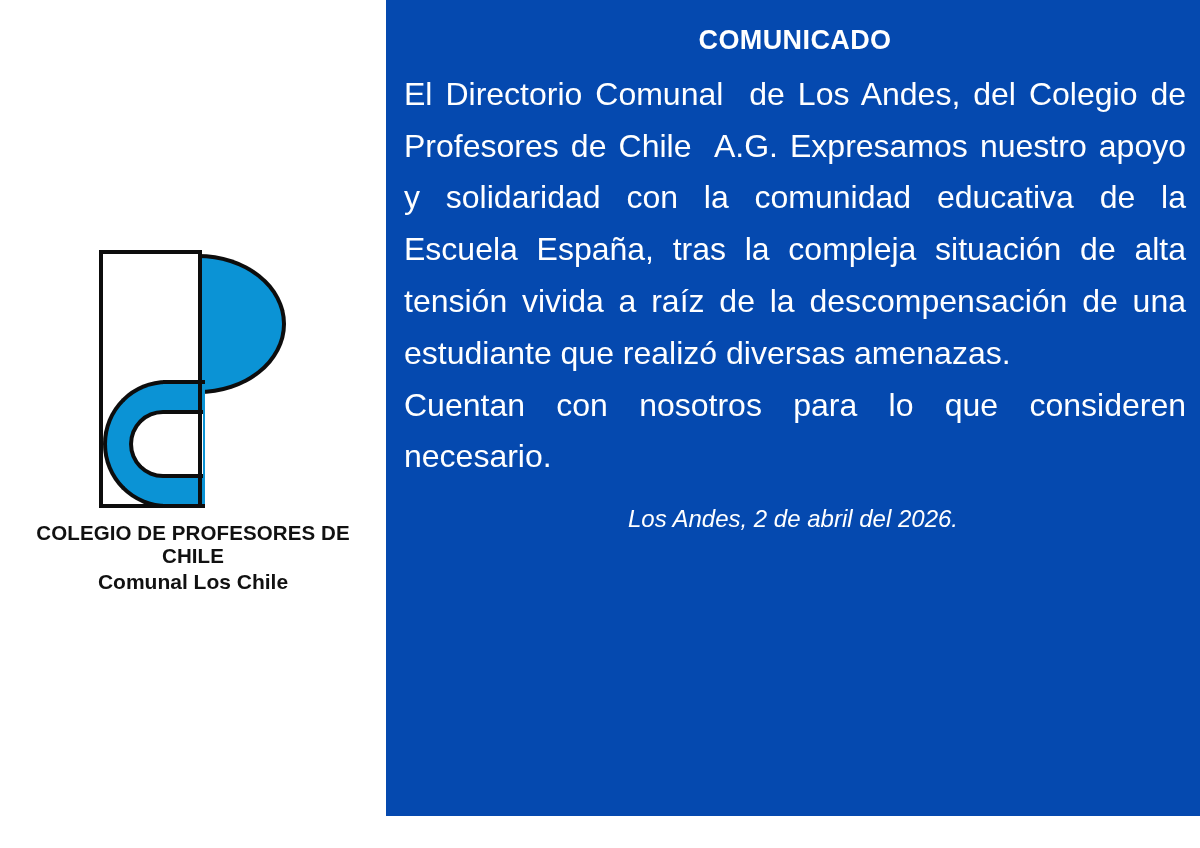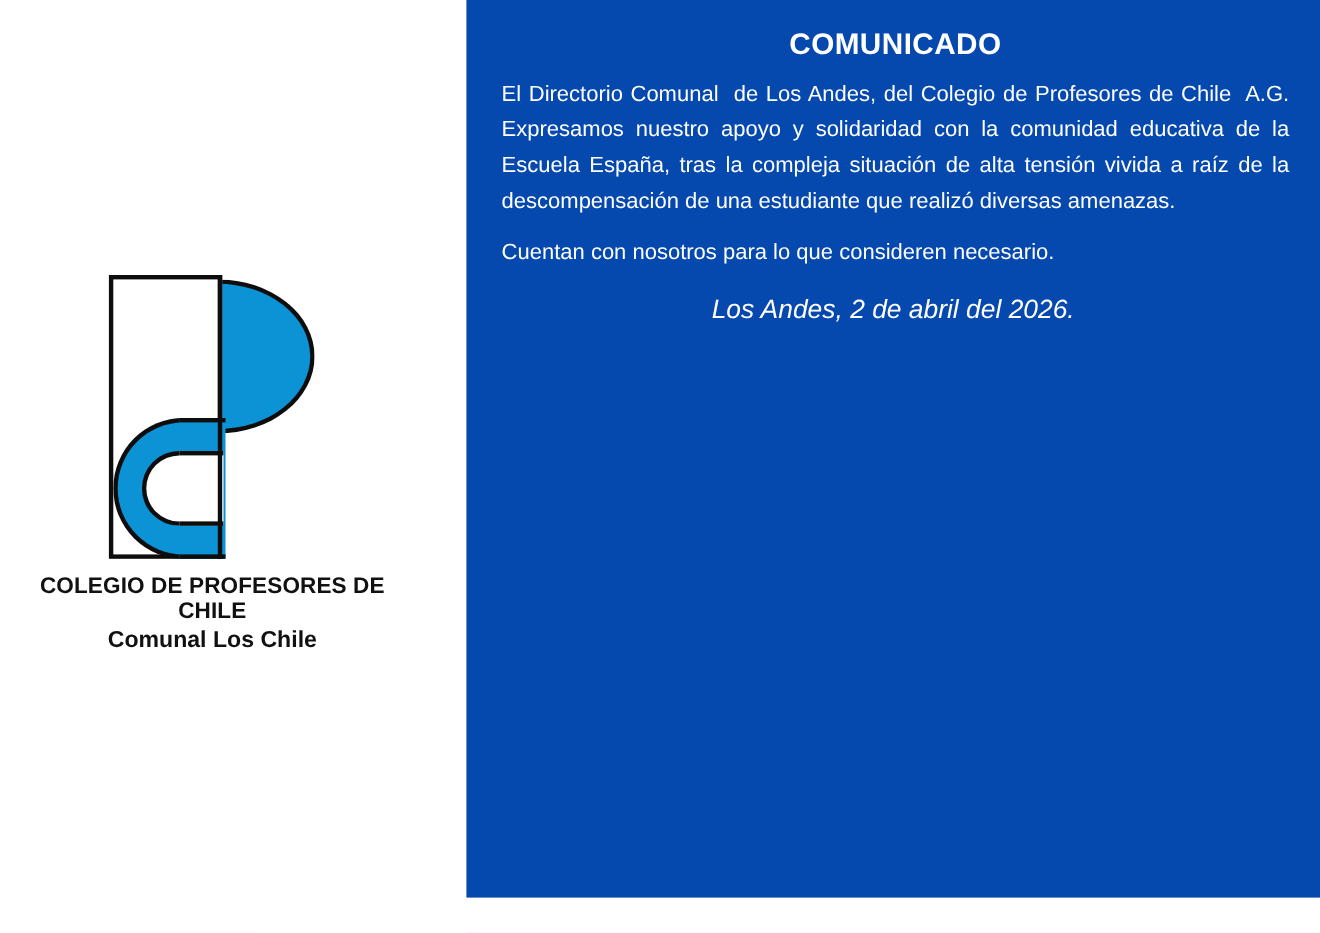--- a/index.html
+++ b/index.html
@@ -201,26 +201,26 @@
   }
   #comunicado-title {
     text-align: center;
     font-size: 27px;
     font-weight: bold;
     letter-spacing: 0.4px;
     line-height: 1.1;
     margin-bottom: 13px;
   }
   .body-par {
-    font-size: 20px;
+    font-size: 32px;
     line-height: 1.62;
     text-align: justify;
     text-justify: inter-word;
     white-space: pre-wrap;
-    margin: 14px;
+    margin: 0;
     font-weight: 400;
   }
   #signature {
     text-align: center;
     font-size: 26.5px;
     line-height: 1.52;
     margin-top: 6px;
   }
   #datestamp {
     text-align: center;
@@ -228,21 +228,21 @@
     font-size: 24px;
     margin-top: 22px;
     padding-right: 4px;
   }
 </style>
 </head>
 <body>
 
 <div id="poster" style="background: rgb(255, 255, 255);">
 
-  <div id="left-panel" style="background: rgb(255, 255, 255); padding-left: 38px;">
+  <div id="left-panel" style="background: rgb(255, 255, 255);">
     <div id="logo-block">
 
       <div id="logo-mark">
         <div class="logo-bowl" style="background: rgb(11, 147, 213); border-color: rgb(13, 13, 13);"></div>
         <div class="logo-rect" style="background: rgb(255, 255, 255); border-color: rgb(13, 13, 13);"></div>
         <div class="logo-c-outer" style="background: rgb(11, 147, 213); border-color: rgb(13, 13, 13);"></div>
         <div class="logo-c-bridge" style="background: rgb(11, 147, 213);"></div>
         <div class="logo-c-bridge-top" style="background: rgb(13, 13, 13);"></div>
         <div class="logo-c-bridge-bot" style="background: rgb(13, 13, 13);"></div>
         <div class="logo-c-inner" style="background: rgb(255, 255, 255); border-color: rgb(13, 13, 13);"></div>

